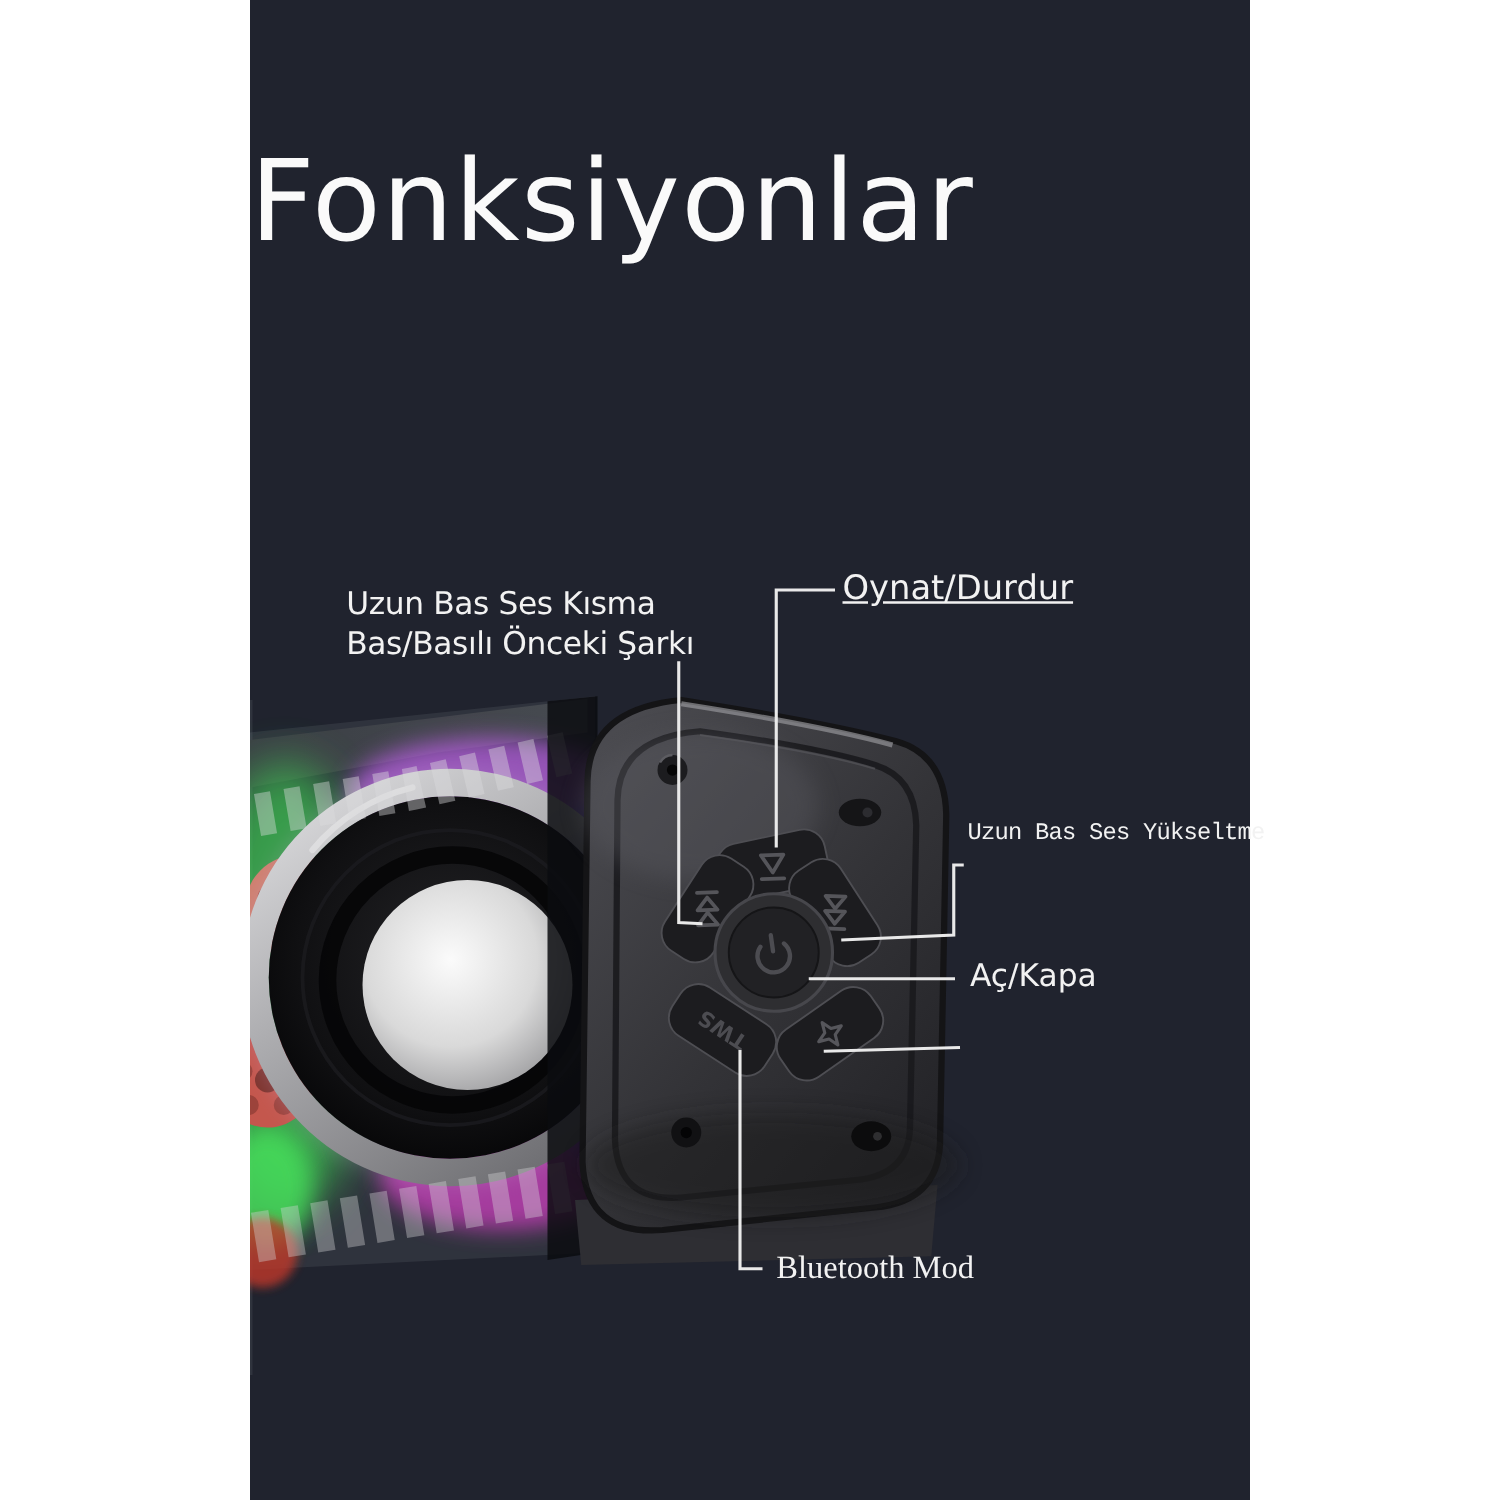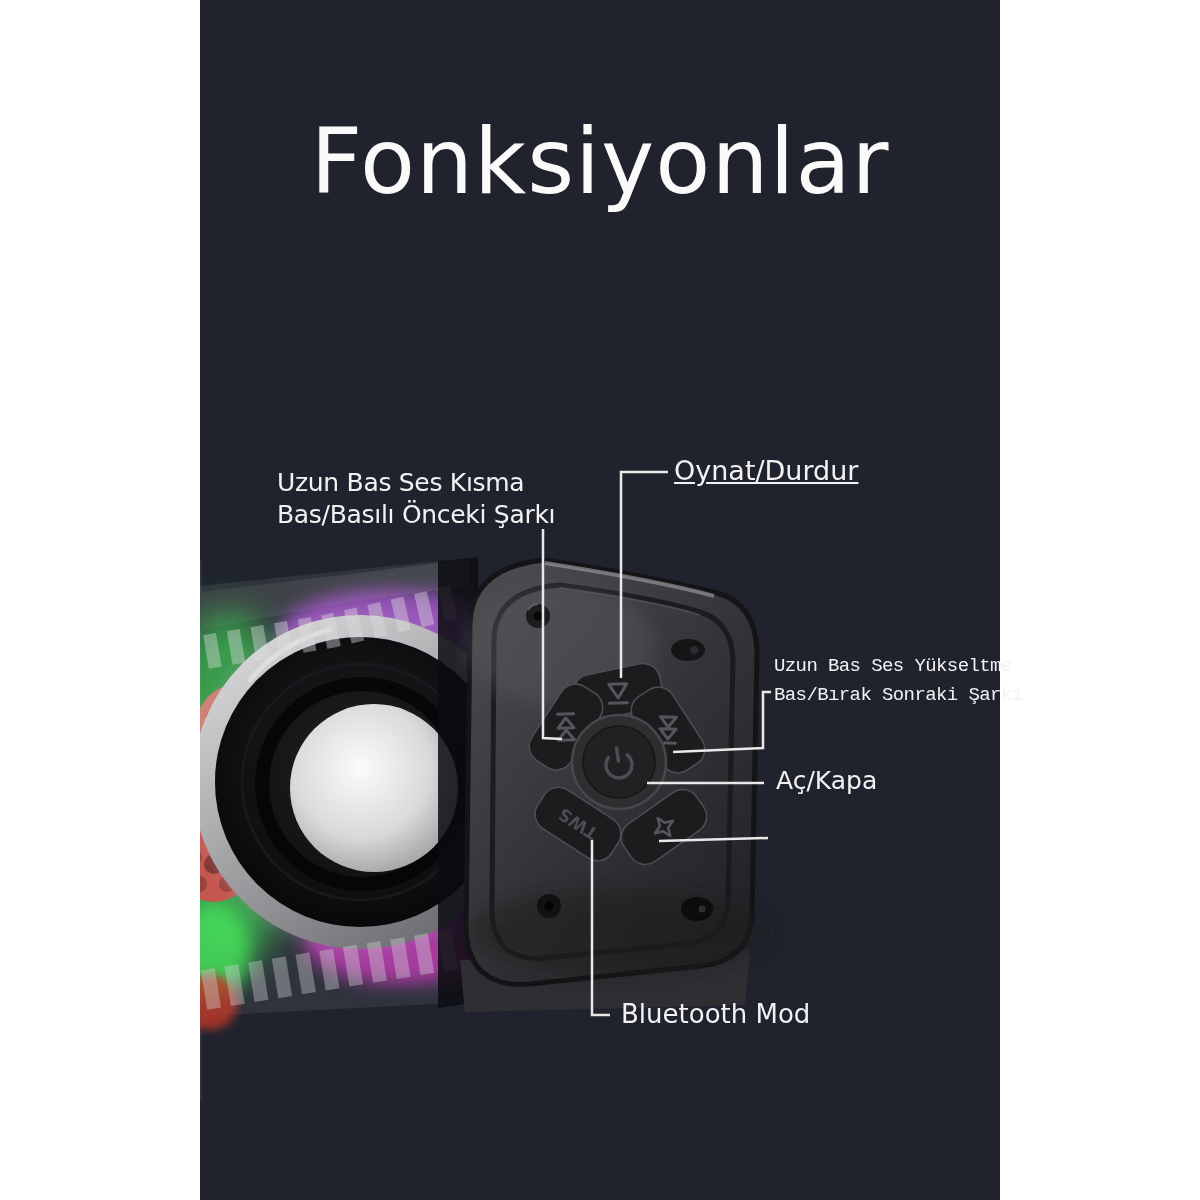--- a/index.html
+++ b/index.html
@@ -3,31 +3,31 @@
 <meta charset="utf-8">
 <style>
   html,body{margin:0;padding:0;background:#ffffff;}
   .page{position:relative;width:1200px;height:1200px;background:#ffffff;overflow:hidden;
         font-family:"DejaVu Sans",sans-serif;}
   .margin-bar{position:absolute;top:0;width:200px;height:1200px;background:#ffffff;}
   .margin-left{left:0;}
   .margin-right{right:0;}
   .panel{position:absolute;left:200px;top:0;width:800px;height:1200px;background:#20232e;}
   .panel-edge{position:absolute;top:560px;left:0;width:2px;height:540px;background:#3a3e48;opacity:.6;}
-  .title{position:absolute;left:0;top:112px;width:800px;text-align:center;
+  .title{position:absolute;left:0;top:112px;width:800px;
          color:#fafafa;font-size:90px;line-height:1.12;letter-spacing:1px;font-weight:400;}
   .photo-svg{position:absolute;left:200px;top:540px;width:800px;height:560px;}
   .callouts-svg{position:absolute;left:0;top:0;width:1200px;height:1200px;pointer-events:none;}
   .annot{position:absolute;color:#f2f2f2;white-space:nowrap;}
   .annot-prev{left:277px;top:467px;font-size:25px;line-height:32px;letter-spacing:-0.3px;}
   .annot-play{left:674px;top:455px;font-size:27px;line-height:32px;text-decoration:underline;}
   .annot-next{left:774px;top:652px;font-size:19px;line-height:29px;letter-spacing:-0.6px;font-family:Liberation Mono, monospace;}
   .annot-power{left:776px;top:765px;font-size:25px;line-height:32px;}
   .annot-led{left:776px;top:826px;font-size:21px;line-height:27px;letter-spacing:-0.4px;}
-  .annot-bt{left:621px;top:998px;font-size:26px;line-height:32px;}
+  .annot-bt{left:621px;top:998px;font-size:26px;line-height:32px;font-family:Liberation Serif, serif;}
 </style>
 </head>
 <body>
 
 <div class="page">
 
   <div class="margin-bar margin-left"></div>
   <div class="margin-bar margin-right"></div>
 
   <div class="panel">
@@ -206,21 +206,20 @@
 
   <div class="annot annot-prev">
     <div>Uzun Bas Ses Kısma</div>
     <div>Bas/Basılı Önceki Şarkı</div>
   </div>
 
   <div class="annot annot-play">Oynat/Durdur</div>
 
   <div class="annot annot-next">
     <div>Uzun Bas Ses Yükseltme</div>
-    <div>Bas/Bırak Sonraki Şarkı</div>
   </div>
 
   <div class="annot annot-power">Aç/Kapa</div>
 
 
   <div class="annot annot-bt">Bluetooth Mod</div>
 
 </div>
 
 </body></html>

